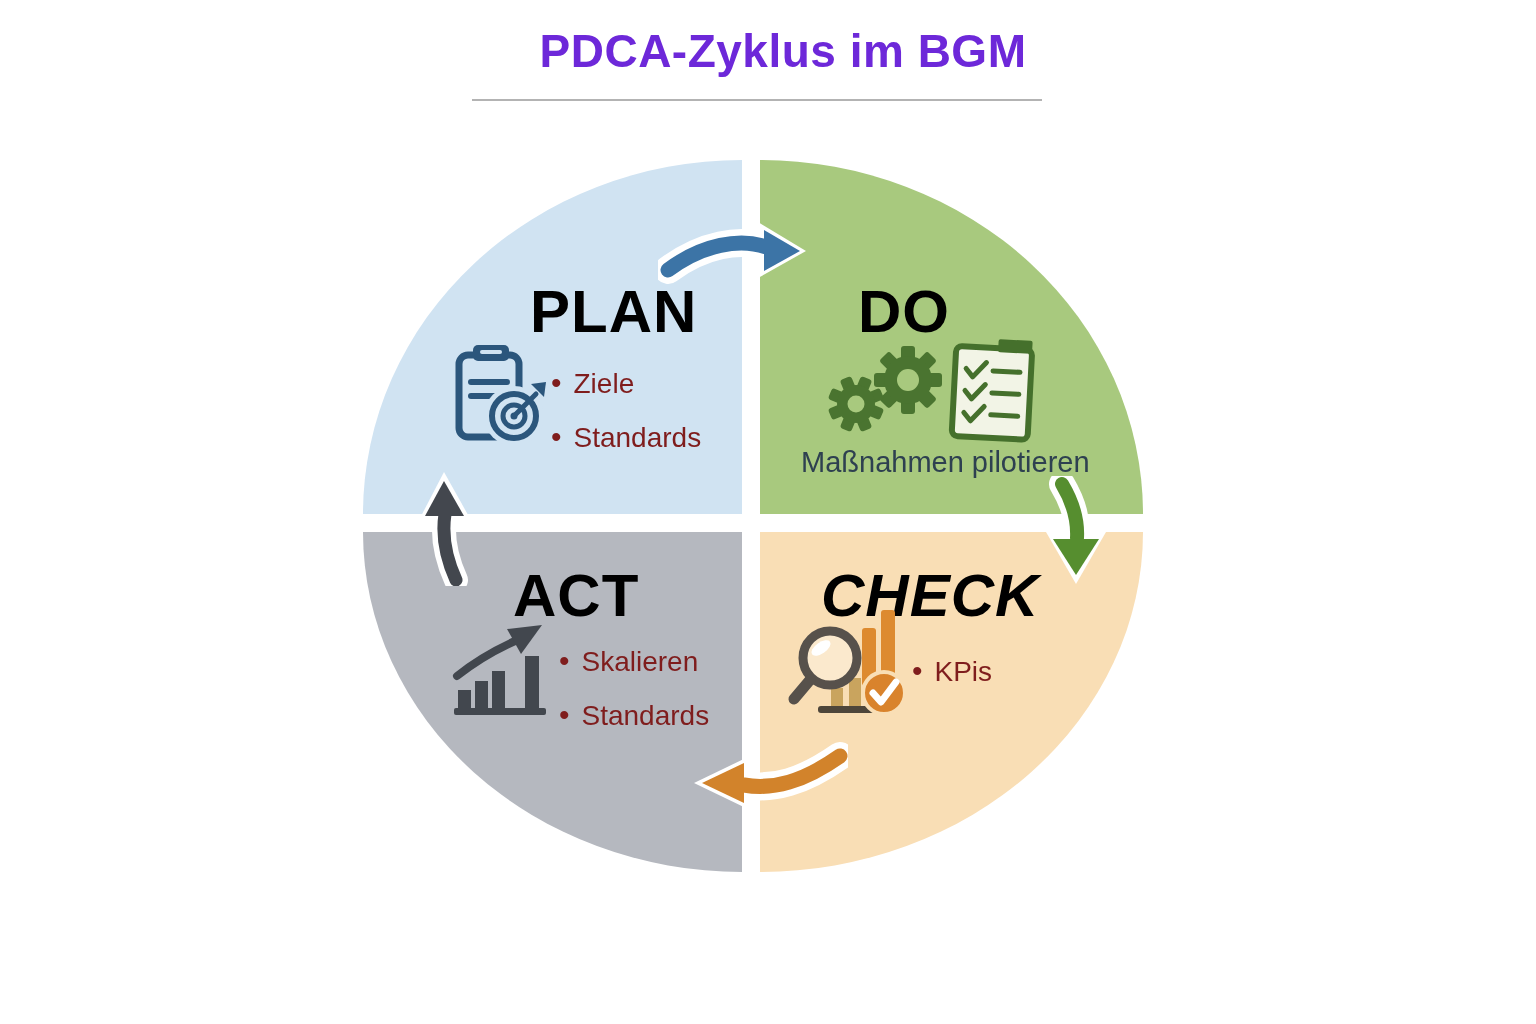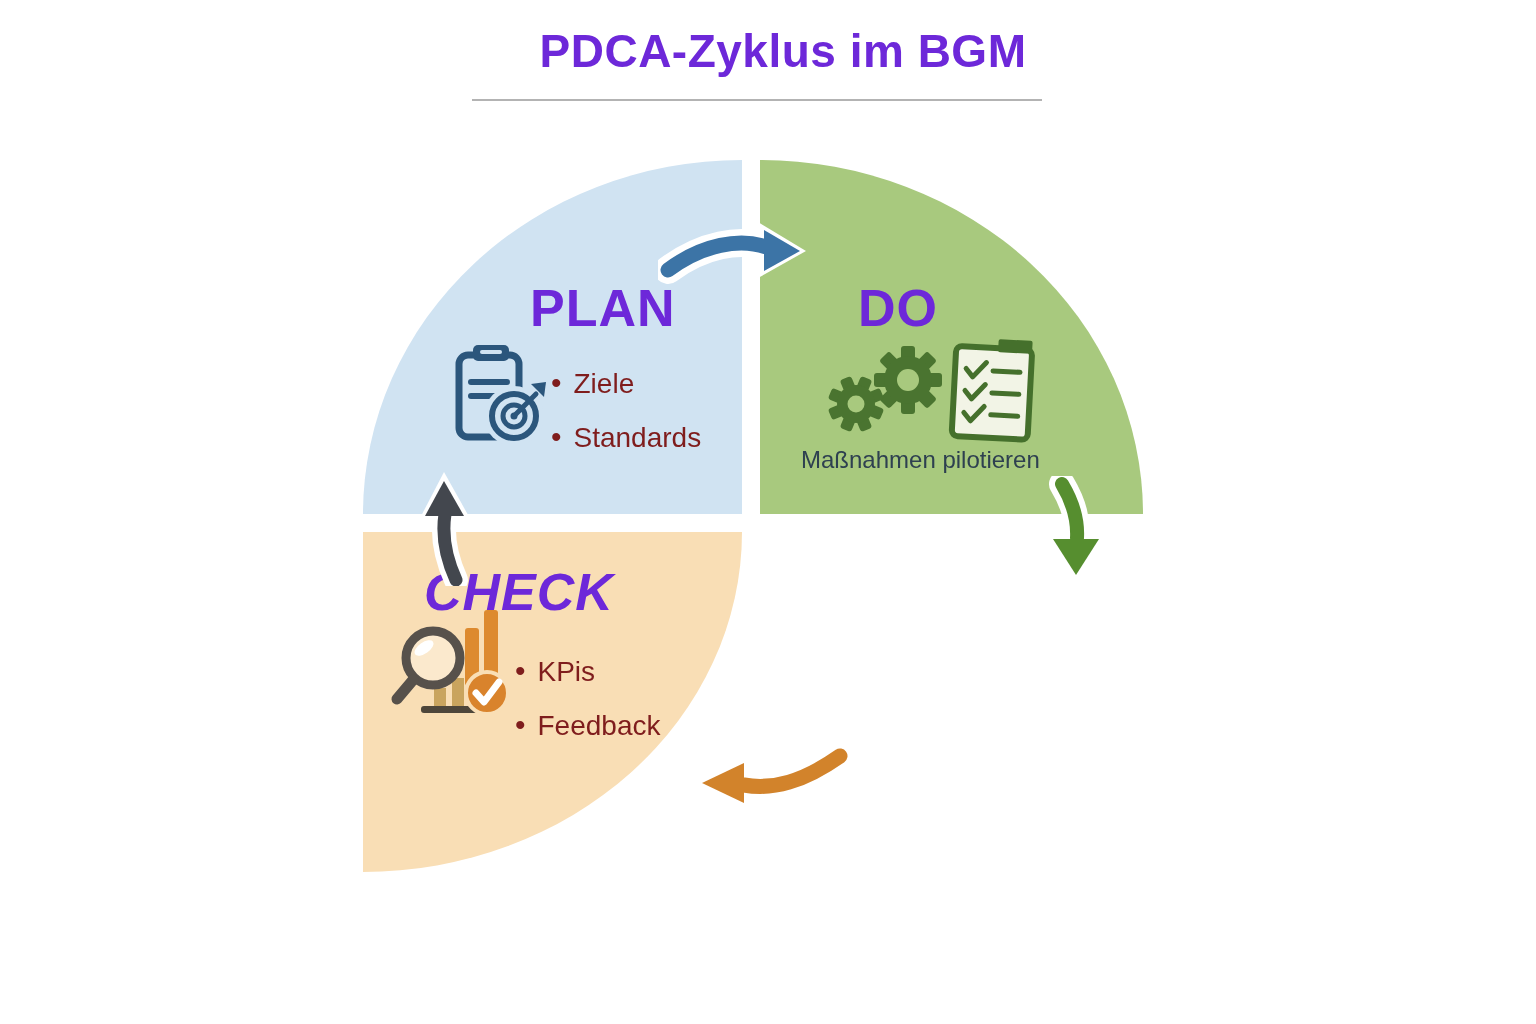--- a/index.html
+++ b/index.html
@@ -13,33 +13,33 @@
 
   
   .cycle{position:absolute;left:363px;top:160px;width:780px;height:712px;
          display:grid;grid-template-columns:379px 383px;grid-template-rows:354px 340px;gap:18px;}
   .quad{position:relative;}
   .q-plan {background:#d0e3f2;border-top-left-radius:100% 100%;}
   .q-do   {background:#a8c97e;border-top-right-radius:100% 100%;text-decoration:underline;}
   .q-act  {background:#b5b8bf;border-bottom-left-radius:100% 100%;}
   .q-check{background:#f9deb5;border-bottom-right-radius:100% 100%;}
 
-  .q-heading{position:absolute;font-size:52px;font-weight:bold;color:#6d28d9;letter-spacing:1px;line-height:1;}
+  .q-heading{position:absolute;font-size:60px;font-weight:bold;color:#000000;letter-spacing:1px;line-height:1;}
   .q-plan  .q-heading{left:167px;top:122px;}
   .q-do    .q-heading{left:98px; top:122px;}
   .q-check .q-heading{left:61px; top:34px;font-style:italic;}
   .q-act   .q-heading{left:150px;top:34px;}
 
   .bullets{position:absolute;font-size:28px;line-height:53px;color:#7f1d1d;white-space:nowrap;}
   .q-plan  .bullets{left:188px;top:196px;}
   .q-check .bullets{left:152px;top:96px;margin-top:16px;}
   .q-act   .bullets{left:196px;top:102px;}
   .bullet-mark{display:inline-block;margin-right:12px;font-size:30px;}
 
-  .q-caption{position:absolute;left:41px;top:286px;font-size:24px;color:#2e4050;white-space:nowrap;}
+  .q-caption{position:absolute;left:41px;top:286px;font-size:29px;color:#2e4050;white-space:nowrap;}
 
   .q-icon{position:absolute;}
   .icon-plan {left:89px;top:180px;}
   .icon-gears{left:62px;top:182px;}
   .icon-checklist{left:184px;top:176px;}
   .icon-check{left:22px;top:74px;}
   .icon-act{left:86px;top:88px;}
 
   .arrow{position:absolute;z-index:5;}
   .arrow-top   {left:658px;top:216px;}
@@ -106,38 +106,53 @@
           <line x1="48" y1="35" x2="75" y2="35" stroke="#45702c" stroke-width="5" stroke-linecap="round"></line>
           <path d="M21 56 l7 8 13 -15" fill="none" stroke="#45702c" stroke-width="5" stroke-linecap="round" stroke-linejoin="round"></path>
           <line x1="48" y1="57" x2="75" y2="57" stroke="#45702c" stroke-width="5" stroke-linecap="round"></line>
           <path d="M21 78 l7 8 13 -15" fill="none" stroke="#45702c" stroke-width="5" stroke-linecap="round" stroke-linejoin="round"></path>
           <line x1="48" y1="79" x2="75" y2="79" stroke="#45702c" stroke-width="5" stroke-linecap="round"></line>
         </g>
       </svg>
       <div class="q-caption">Maßnahmen pilotieren</div>
     </div>
 
+    <div class="quad q-act">
+      <div class="q-heading">ACT</div>
+      <svg class="q-icon icon-act" width="102" height="98" viewBox="0 0 102 98">
+        <rect x="9" y="70" width="13" height="18" fill="#42474e"></rect>
+        <rect x="26" y="61" width="13" height="27" fill="#42474e"></rect>
+        <rect x="43" y="51" width="13" height="37" fill="#42474e"></rect>
+        <rect x="76" y="36" width="14" height="52" fill="#42474e"></rect>
+        <rect x="5" y="88" width="92" height="7" rx="2" fill="#42474e"></rect>
+        <path d="M8 56 C 28 40, 46 30, 66 21" fill="none" stroke="#42474e" stroke-width="8" stroke-linecap="round"></path>
+        <polygon points="93,5 58,9 72,34" fill="#42474e"></polygon>
+      </svg>
+      <div class="bullets">
+        <div><span class="bullet-mark">•</span><span>Skalieren</span></div>
+        <div><span class="bullet-mark">•</span><span>Standards</span></div>
+      </div>
+    </div>
 
     <div class="quad q-check">
       <div class="q-heading">CHECK</div>
       <svg class="q-icon icon-check" width="132" height="114" viewBox="0 0 132 114">
         <rect x="80" y="22" width="14" height="58" rx="3" fill="#dd8a2f"></rect>
         <rect x="99" y="4" width="14" height="76" rx="3" fill="#dd8a2f"></rect>
         <rect x="49" y="82" width="12" height="20" fill="#c9a45e"></rect>
         <rect x="67" y="72" width="12" height="30" fill="#c9a45e"></rect>
         <rect x="36" y="100" width="56" height="7" rx="3" fill="#4e463a"></rect>
         <circle cx="48" cy="52" r="27" fill="#fbe9cd" stroke="#57514b" stroke-width="9"></circle>
         <ellipse cx="39" cy="42" rx="11" ry="5.5" fill="#ffffff" transform="rotate(-35 39 42)"></ellipse>
         <line x1="28" y1="74" x2="12" y2="93" stroke="#57514b" stroke-width="11" stroke-linecap="round"></line>
         <circle cx="102" cy="87" r="21" fill="#d9832c" stroke="#f9deb5" stroke-width="4"></circle>
         <path d="M91 87 L99 96 L114 76" fill="none" stroke="#ffffff" stroke-width="7" stroke-linecap="round" stroke-linejoin="round"></path>
       </svg>
       <div class="bullets">
         <div><span class="bullet-mark">•</span><span>KPis</span></div>
-        <div><span class="bullet-mark">•</span><span>Feedback</span></div>
       </div>
     </div>
 
   </div>
 
   <svg class="arrow arrow-top" width="150" height="70" viewBox="0 0 150 70">
     <path d="M10 54 C 45 28, 82 22, 108 31" fill="none" stroke="#ffffff" stroke-width="28" stroke-linecap="round"></path>
     <polygon points="100,6 148,35 100,62" fill="#ffffff"></polygon>
     <path d="M10 54 C 45 28, 82 22, 108 31" fill="none" stroke-width="15" stroke-linecap="round" stroke="#3c74a6"></path>
     <polygon points="106,14 142,35 106,55" fill="#3c74a6"></polygon>

